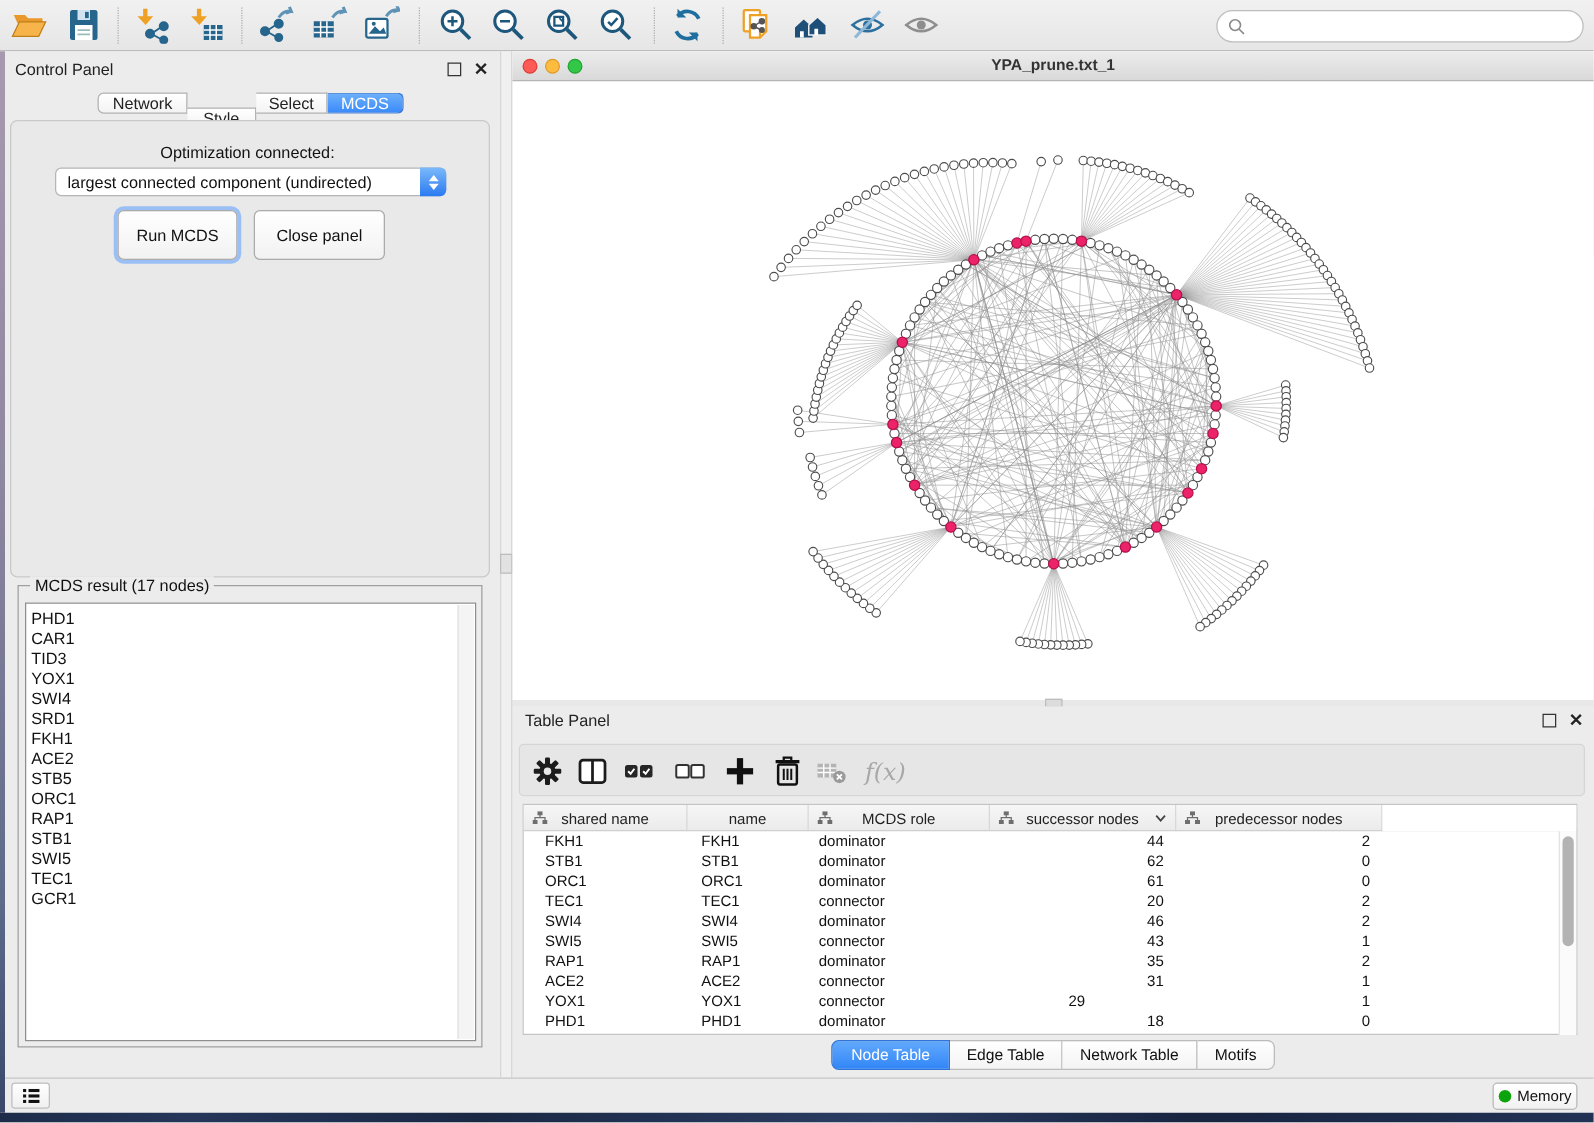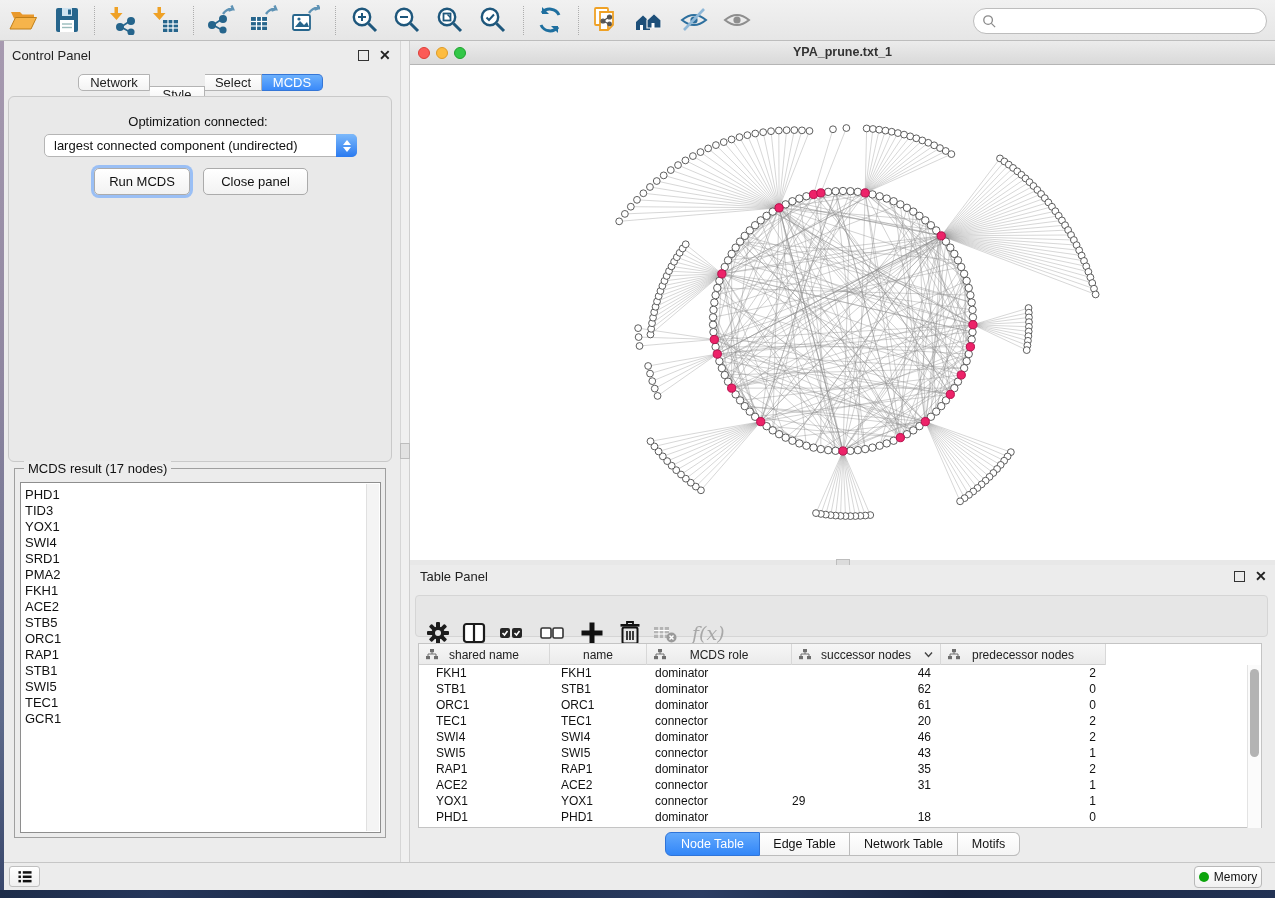--- a/index.html
+++ b/index.html
@@ -33,21 +33,21 @@
 
   #cp-inner { left:8px; top:96px; width:384px; height:366px; background:#e9e9e9; border:1px solid #c9c9c9; border-radius:6px; }
   #opt-label { left:0; top:114px; width:396px; text-align:center; font-size:13px; color:#111; }
   #opt-select { left:44px; top:134px; width:313px; height:23px; background:#fff; border:1px solid #b5b5b5; border-radius:5px; display:flex; align-items:center; cursor:pointer; }
   #opt-select .val { font-size:13px; padding-left:9px; flex:1; color:#111; }
   #opt-stepper { width:21px; height:23px; margin-right:-1px; border-radius:0 5px 5px 0; background:linear-gradient(#7cb9fb,#2a7af0); display:flex; flex-direction:column; align-items:center; justify-content:center; gap:2px; }
   .chev { width:0; height:0; border-left:4px solid transparent; border-right:4px solid transparent; }
   .chev.up { border-bottom:5px solid #fff; }
   .chev.down { border-top:5px solid #fff; }
 
-  .btn { position:absolute; height:27px; background:linear-gradient(#ffffff,#f2f2f2); border:1px solid #ababab; border-radius:5px; font-size:13px; color:#111; display:flex; align-items:center; justify-content:center; cursor:pointer; }
+  .btn { position:absolute; height:40px; background:linear-gradient(#ffffff,#f2f2f2); border:1px solid #ababab; border-radius:5px; font-size:13px; color:#111; display:flex; align-items:center; justify-content:center; cursor:pointer; }
   #run-btn { left:94px; top:168px; width:96px; box-shadow:0 0 0 3px rgba(90,157,255,.55); }
   #closep-btn { left:203px; top:168px; width:105px; }
 
   #result-group { left:14px; top:468px; width:372px; height:370px; border:1px solid #9f9f9f; }
   #result-legend { position:absolute; left:9px; top:-8px; background:#ececec; padding:0 4px; font-size:13px; color:#111; }
   #result-list { position:absolute; left:5px; top:13px; width:361px; height:351px; background:#fff; border:1px solid #8e8e8e; overflow:hidden; }
   #result-list .scrolltrack { position:absolute; right:1px; top:1px; width:13px; height:calc(100% - 2px); background:#f4f4f4; border-left:1px solid #e0e0e0; }
   #result-list ul { list-style:none; padding:4px 0 0 4px; }
   #result-list li { font-size:13px; line-height:16px; color:#111; }
 
@@ -62,21 +62,21 @@
   #net-title { left:410px; top:45px; width:865px; text-align:center; font-size:12.5px; font-weight:bold; color:#333; }
 
   
   #h-divider { left:410px; top:560px; width:865px; height:5px; background:#e8e8e8; }
   #h-handle { left:836px; top:559px; width:14px; height:7px; background:#dcdcdc; border:1px solid #bdbdbd; }
 
   
   #table-panel { left:410px; top:565px; width:865px; height:297px; background:#ececec; }
   #tp-title { left:420px; top:569px; font-size:13px; color:#222; }
   #tp-toolbar { left:415px; top:595px; width:853px; height:42px; background:#e6e6e6; border:1px solid #d5d5d5; border-radius:4px; }
-  .tp-icon { position:absolute; top:620px; width:26px; height:26px; cursor:pointer; }
+  .tp-icon { position:absolute; top:604px; width:26px; height:26px; cursor:pointer; }
   #node-table { left:418px; top:643px; width:844px; height:185px; background:#fff; border:1px solid #c4c4c4; }
   #nt-header { position:absolute; left:0; top:0; height:21px; width:100%; background:linear-gradient(#f6f6f6,#ebebeb); border-bottom:1px solid #cfcfcf; display:flex; }
   .nt-hcell { height:21px; border-right:1px solid #d8d8d8; display:flex; align-items:center; justify-content:center; gap:5px; font-size:12px; color:#222; position:relative; cursor:pointer; }
   .nt-hcell .mini { position:absolute; left:7px; top:5px; }
   .nt-hcell .sortch { position:absolute; right:7px; top:7px; }
   #nt-rows { position:absolute; left:0; top:21px; width:100%; }
   .nt-row { height:16px; display:flex; font-size:12px; color:#111; cursor:default; }
   .nt-cell { height:16px; line-height:16px; overflow:hidden; }
   #nt-scroll { position:absolute; right:0; top:21px; width:14px; height:163px; background:#fbfbfb; border-left:1px solid #e3e3e3; }
   #nt-thumb { position:absolute; left:2px; top:4px; width:9px; height:88px; background:#b3b3b3; border-radius:5px; }
@@ -248,25 +248,25 @@
       <span class="chev down"></span>
     </span>
 </div>
 <div class="btn" id="run-btn">Run MCDS</div>
 <div class="btn" id="closep-btn">Close panel</div>
 <div class="abs" id="result-group">
   <span id="result-legend">MCDS result (17 nodes)</span>
   <div id="result-list">
     <ul id="result-ul">
         <li>PHD1</li>
+        <li>CAR1</li>
         <li>TID3</li>
         <li>YOX1</li>
         <li>SWI4</li>
         <li>SRD1</li>
-        <li>PMA2</li>
         <li>FKH1</li>
         <li>ACE2</li>
         <li>STB5</li>
         <li>ORC1</li>
         <li>RAP1</li>
         <li>STB1</li>
         <li>SWI5</li>
         <li>TEC1</li>
         <li>GCR1</li>
       </ul>
@@ -1117,21 +1117,21 @@
         <div class="nt-cell" style="width: 131px; padding: 0px 0px 0px 17px;">ACE2</div>
         <div class="nt-cell" style="width: 97px; padding: 0px 0px 0px 11px;">ACE2</div>
         <div class="nt-cell" style="width: 145px; padding: 0px 0px 0px 8px;">connector</div>
         <div class="nt-cell" style="width: 149px; padding: 0px 10px 0px 0px; text-align: right;">31</div>
         <div class="nt-cell" style="width: 165px; padding: 0px 10px 0px 0px; text-align: right;">1</div>
       </div>
       <div class="nt-row">
         <div class="nt-cell" style="width: 131px; padding: 0px 0px 0px 17px;">YOX1</div>
         <div class="nt-cell" style="width: 97px; padding: 0px 0px 0px 11px;">YOX1</div>
         <div class="nt-cell" style="width: 145px; padding: 0px 0px 0px 8px;">connector</div>
-        <div class="nt-cell" style="width: 149px; padding: 0px 10px 0px 0px; text-align: left;">29</div>
+        <div class="nt-cell" style="width: 149px; padding: 0px 10px 0px 0px; text-align: center;">29</div>
         <div class="nt-cell" style="width: 165px; padding: 0px 10px 0px 0px; text-align: right;">1</div>
       </div>
       <div class="nt-row">
         <div class="nt-cell" style="width: 131px; padding: 0px 0px 0px 17px;">PHD1</div>
         <div class="nt-cell" style="width: 97px; padding: 0px 0px 0px 11px;">PHD1</div>
         <div class="nt-cell" style="width: 145px; padding: 0px 0px 0px 8px;">dominator</div>
         <div class="nt-cell" style="width: 149px; padding: 0px 10px 0px 0px; text-align: right;">18</div>
         <div class="nt-cell" style="width: 165px; padding: 0px 10px 0px 0px; text-align: right;">0</div>
       </div>
     </div>

